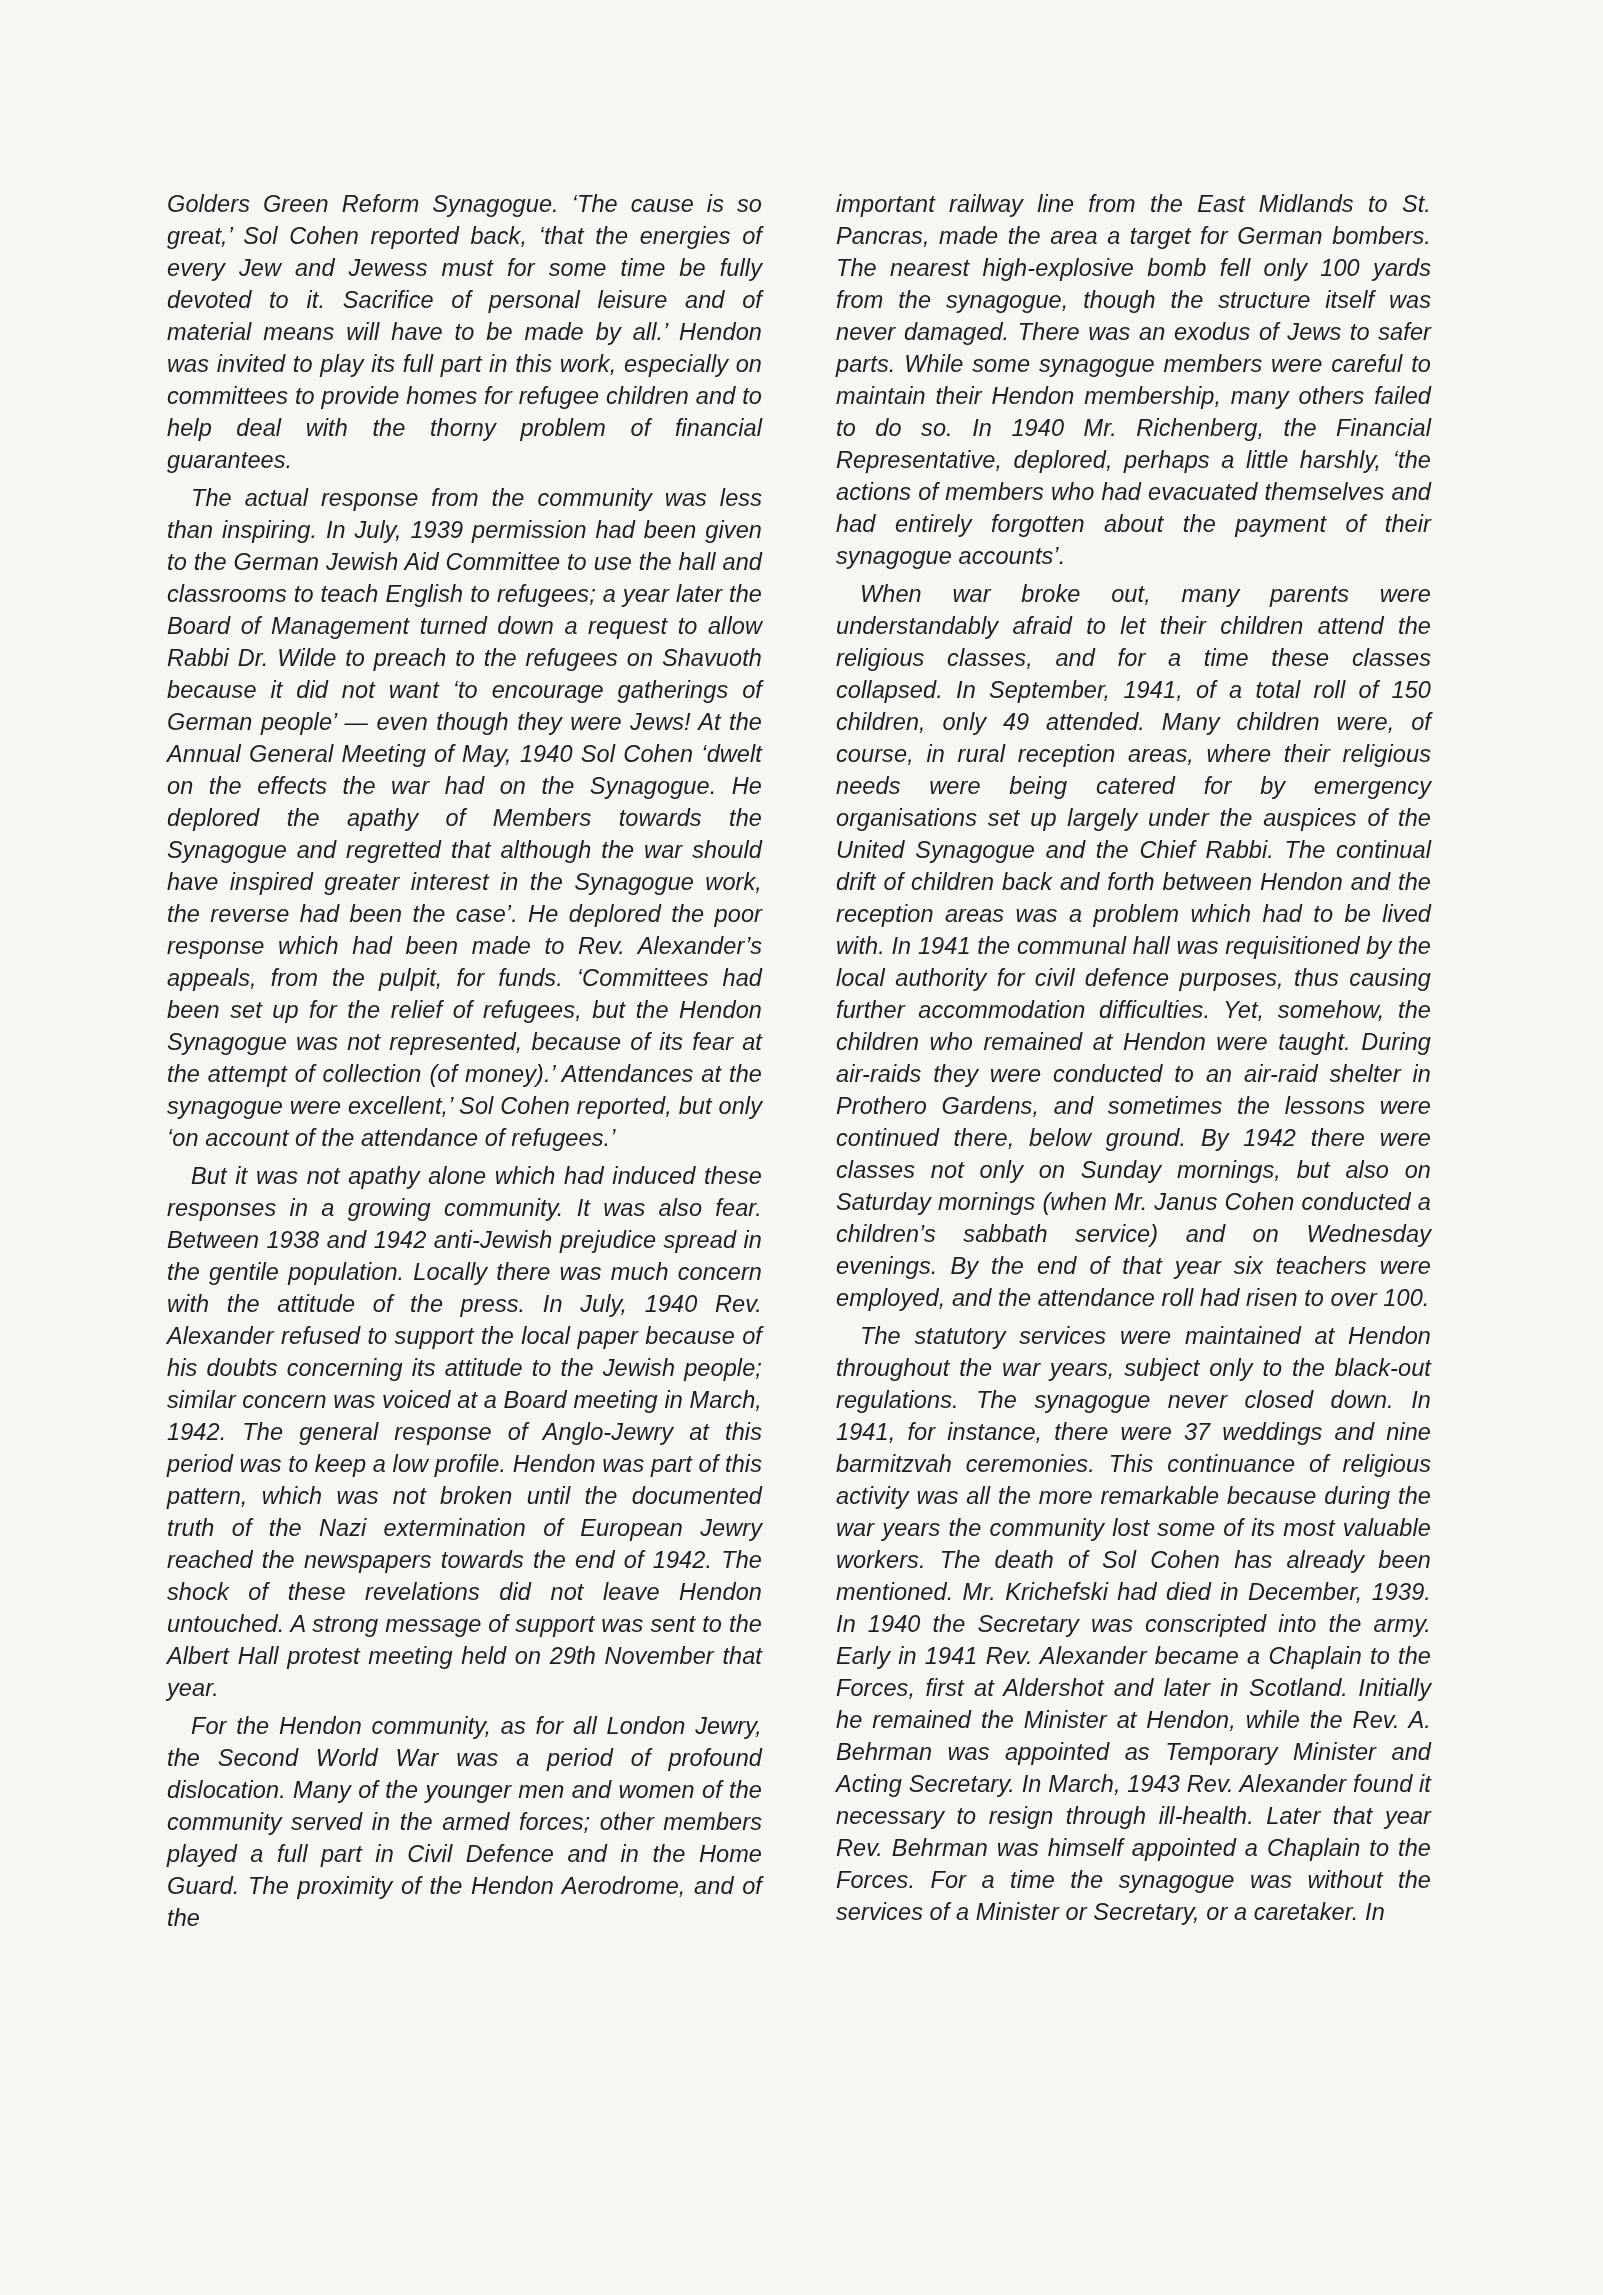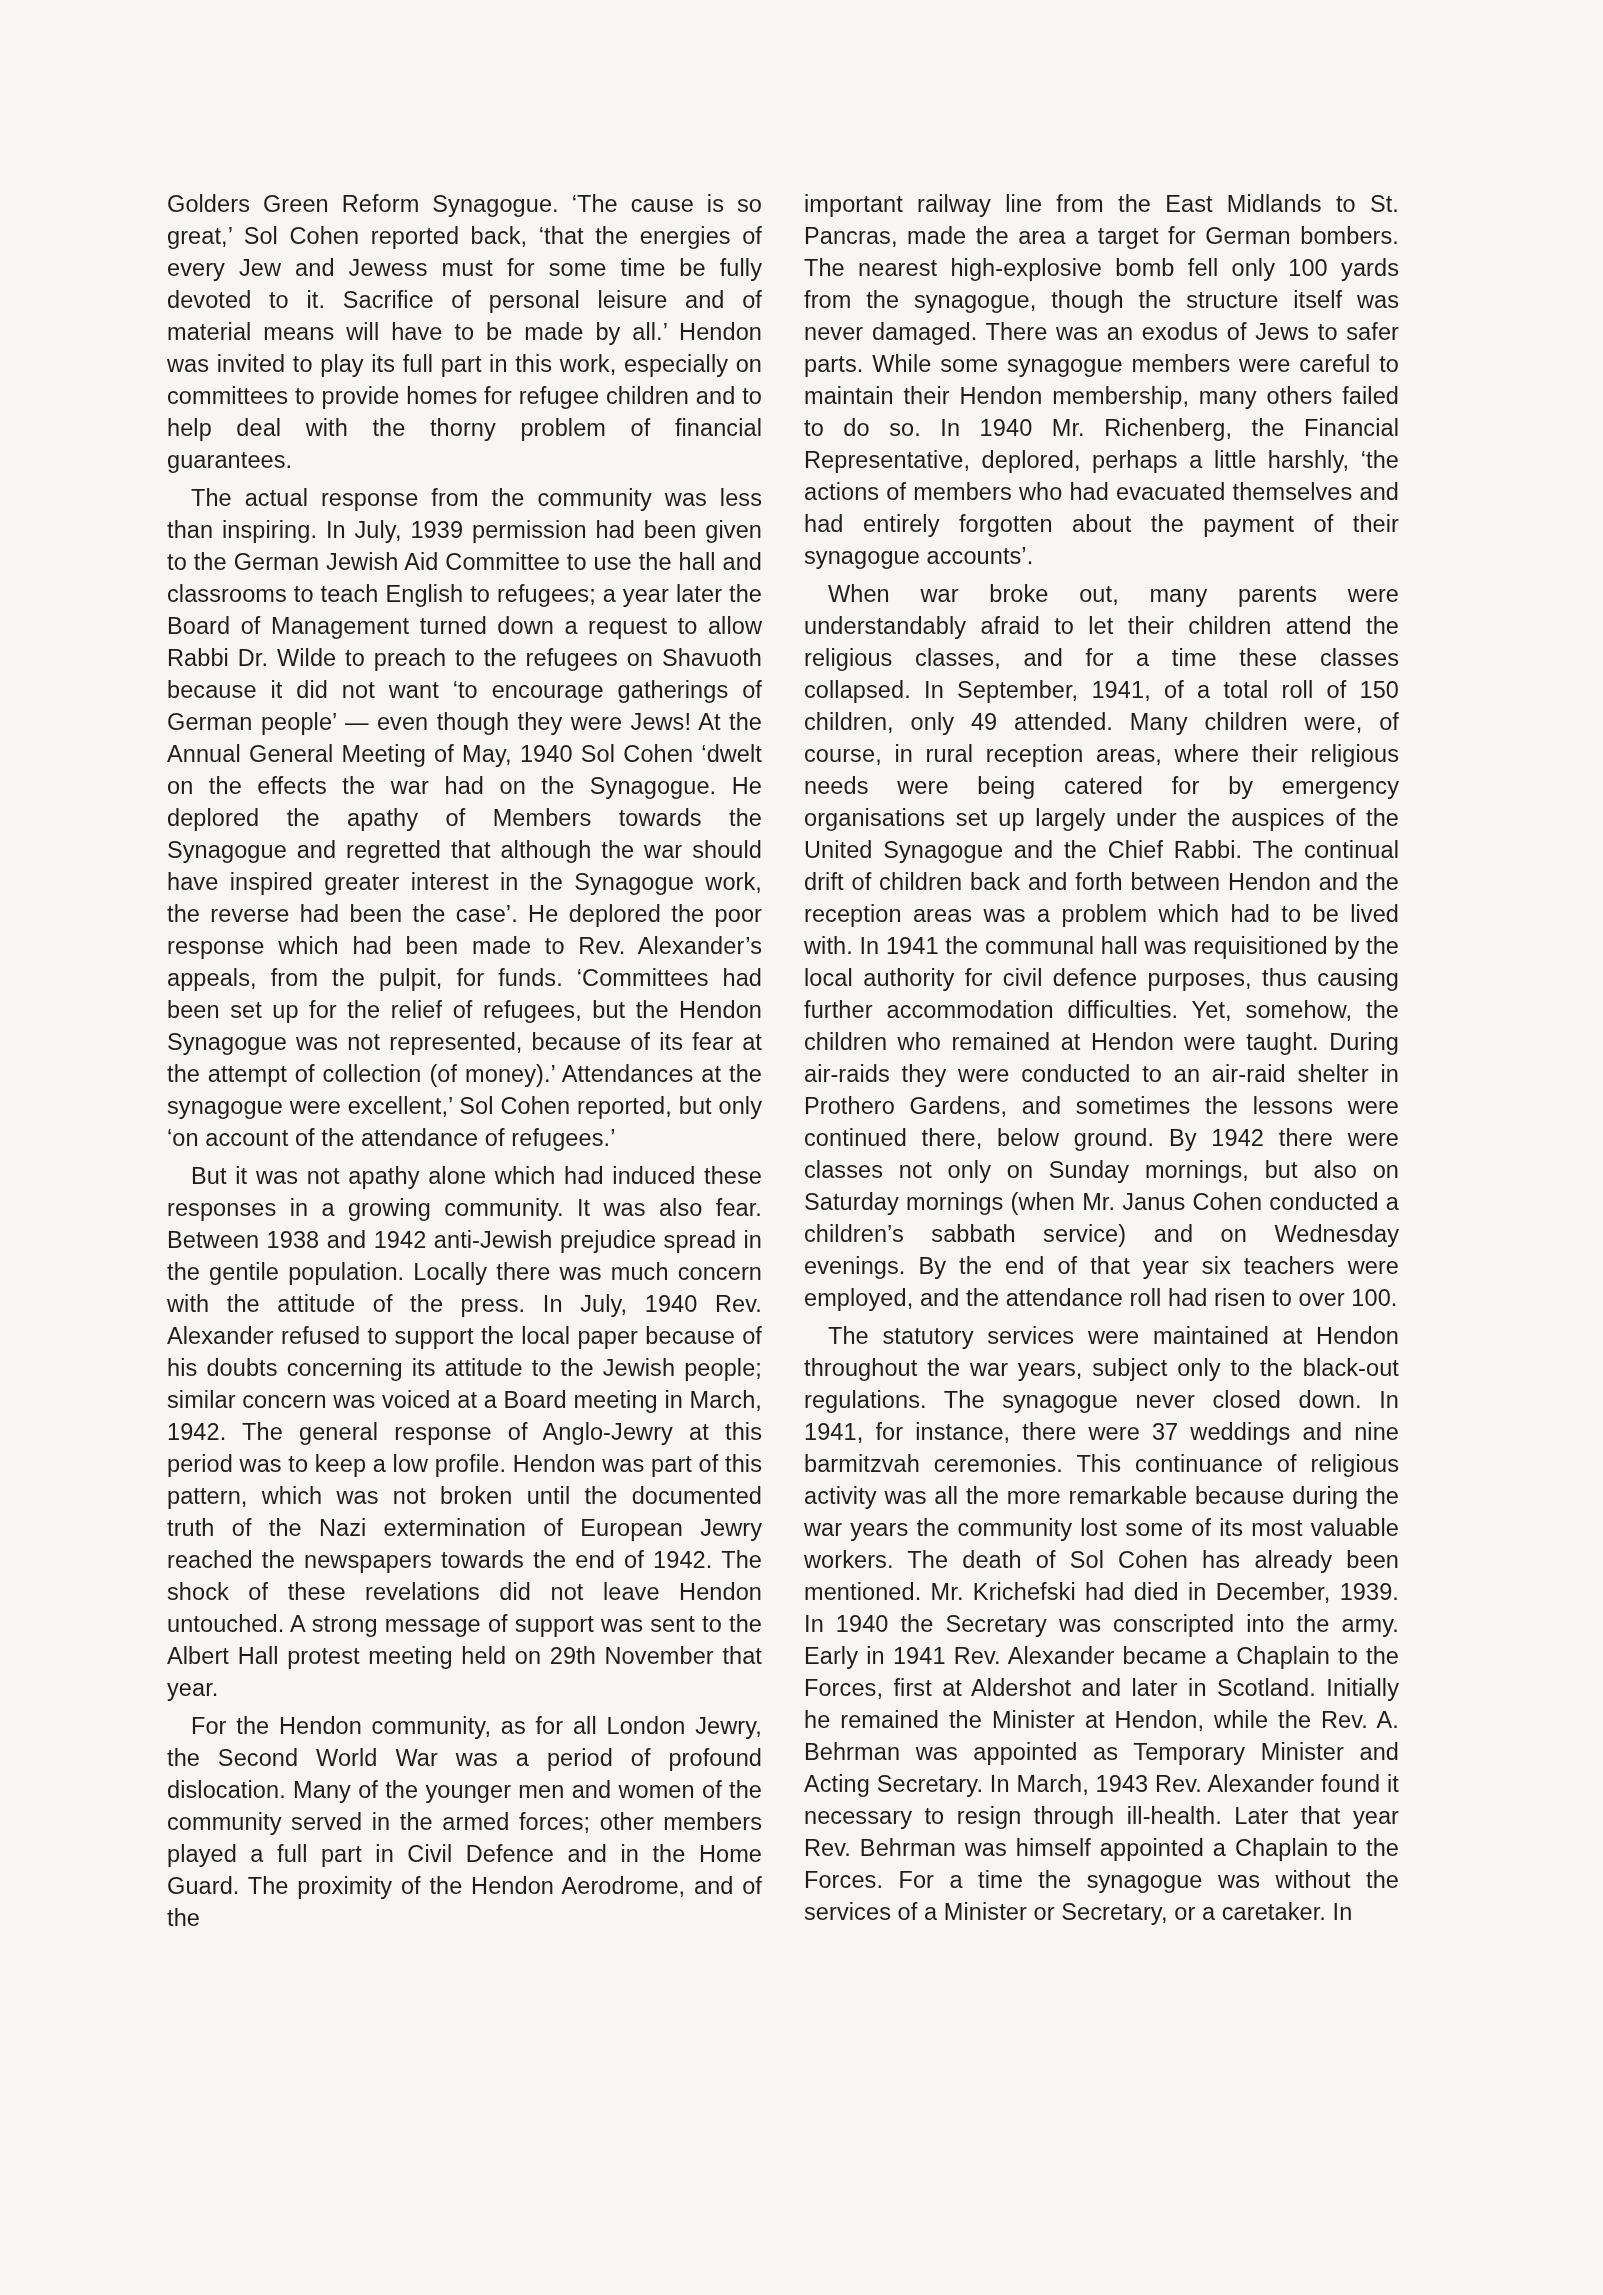--- a/index.html
+++ b/index.html
@@ -4,33 +4,33 @@
 <style>
   html, body { margin: 0; padding: 0; }
   body {
     width: 1603px; height: 2295px;
     background: #f7f6f2;
     position: relative;
     overflow: hidden;
     font-family: "Liberation Sans", "DejaVu Sans", sans-serif;
     color: #1e1e1e;
   }
-  .page { position: absolute; left: 0; top: 0; width: 1356px; height: 2295px; }
+  .page { position: absolute; left: 0; top: 0; width: 1356px; height: 2295px; font-style: italic; }
   .col {
     position: absolute;
     top: 188px;
     width: 595px;
     font-size: 23.5px;
     line-height: 32px;
     text-align: justify;
     hyphens: manual;
     letter-spacing: 0.1px;
   }
   .col-left { left: 167px; }
-  .col-right { left: 804px; }
+  .col-right { left: 836px; }
   .para { margin: 0 0 6px 0; text-indent: 0; }
   .para.indent { text-indent: 24px; }
   .para.first { text-indent: 0; }
 </style>
 </head>
 <body>
 
 <div class="page">
   <div class="col col-left">
     <p class="para first">Golders Green Reform Synagogue. ‘The cause is so great,’ Sol Cohen reported back, ‘that the energies of every Jew and Jewess must for some time be fully devoted to it. Sacrifice of personal leisure and of material means will have to be made by all.’ Hendon was invited to play its full part in this work, especially on committees to provide homes for refugee children and to help deal with the thorny problem of financial guarantees.</p>

